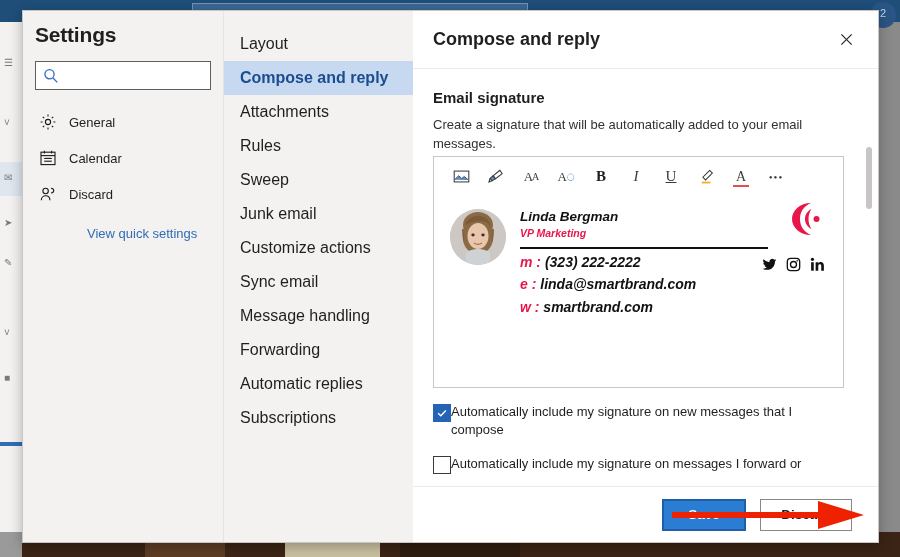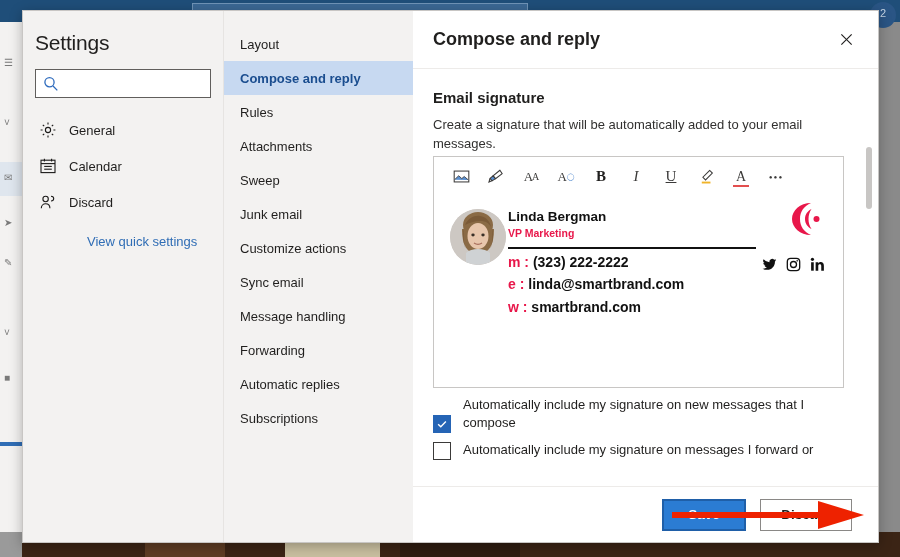--- a/index.html
+++ b/index.html
@@ -79,22 +79,22 @@
     display: flex;
     overflow: hidden;
   }
 
   
   #settings-nav {
     width: 200px; background: #f3f2f1; flex: 0 0 200px;
     position: relative;
   }
   #settings-title {
-    font-size: 21px; font-weight: normal; color: #201f1e;
-    padding: 20px 0 14px 12px; letter-spacing: -.2px;
+    font-size: 21px; font-weight: bold; color: #201f1e;
+    padding: 12px 0 14px 12px; letter-spacing: -.2px;
   }
   #search-wrap {
     margin: 0 12px 14px 12px; height: 29px; background: #fff;
     border: 1px solid #605e5c; display: flex; align-items: center;
     padding: 0 6px;
   }
   #search-icon { width: 18px; height: 18px; flex: 0 0 18px; color: #2e6bbd; }
   #search-input {
     border: none; outline: none; flex: 1; font-size: 12.5px;
     color: #3b3a39; font-family: "Liberation Sans", sans-serif;
@@ -115,21 +115,21 @@
     color: #2f6db5; cursor: pointer;
   }
 
   
   #subnav {
     width: 190px; flex: 0 0 190px; background: #f3f2f1;
     border-left: 1px solid #e6e4e2; padding-top: 16px;
   }
   .subnav-item {
     height: 34px; display: flex; align-items: center;
-    padding-left: 16px; font-size: 13px; color: #201f1e; cursor: pointer;
+    padding-left: 16px; font-size: 16px; color: #201f1e; cursor: pointer;
   }
   .subnav-item.selected { background: #c7d9f1; color: #1a4d8f; font-weight: bold; }
 
   
   #detail {
     flex: 1; background: #ffffff; position: relative;
     display: flex; flex-direction: column; min-width: 0;
   }
   #detail-header {
     height: 58px; flex: 0 0 58px; display: flex; align-items: center;
@@ -156,38 +156,38 @@
     gap: 13px; padding: 0 16px; color: #3b3a39;
   }
   .tb-btn {
     width: 22px; height: 22px; display: flex; align-items: center;
     justify-content: center; cursor: pointer; color: #3b3a39;
     font-size: 15px; background: none; border: none;
     font-family: "Liberation Serif", serif;
   }
   #sig-content { flex: 1; padding: 12px 16px 0 16px; position: relative; }
 
-  #sig-card { display: flex; gap: 2px; }
+  #sig-card { display: flex; gap: 14px; font-style: italic; }
   #sig-avatar {
     width: 56px; height: 56px; flex: 0 0 56px; border-radius: 50%;
     overflow: hidden; background: #cfcac4; position: relative;
   }
   #sig-name { font-size: 13.5px; font-weight: bold; color: #111; }
   #sig-role { font-size: 10.5px; font-weight: bold; color: #e8174a; margin-top: 3px; }
   #sig-rule { height: 2px; background: #111; margin: 8px 0 0 0; width: 248px; }
   #sig-contacts { margin-top: 2px; font-size: 14px; line-height: 1.62; color: #111; font-weight: bold; }
   #sig-contacts .k { color: #e8174a; }
   #sig-logo { position: absolute; right: 20px; top: 4px; width: 36px; height: 36px; }
   #sig-social {
     position: absolute; right: 18px; top: 60px; display: flex;
     gap: 9px; align-items: center; color: #111;
   }
 
   .checkbox-row {
-    display: flex; gap: 12px; margin-top: 8px; align-items: flex-end;
+    display: flex; margin-top: 15px; align-items: flex-start;
   }
   .cb {
     width: 18px; height: 18px; flex: 0 0 18px; margin-top: 1px;
     border: 1px solid #3b3a39; background: #fff; cursor: pointer;
     display: flex; align-items: center; justify-content: center;
   }
   .cb.checked { background: #2564b5; border-color: #2564b5; }
   .cb-label { font-size: 13px; color: #201f1e; line-height: 1.42; max-width: 360px; }
 
   #detail-scrollbar {
@@ -293,22 +293,22 @@
       </span>
       <span class="nav-label">Discard</span>
     </div>
 
     <div id="quick-settings-link">View quick settings</div>
   </div>
 
   <div id="subnav">
     <div class="subnav-item">Layout</div>
     <div class="subnav-item selected">Compose and reply</div>
+    <div class="subnav-item">Attachments</div>
     <div class="subnav-item">Rules</div>
-    <div class="subnav-item">Attachments</div>
     <div class="subnav-item">Sweep</div>
     <div class="subnav-item">Junk email</div>
     <div class="subnav-item">Customize actions</div>
     <div class="subnav-item">Sync email</div>
     <div class="subnav-item">Message handling</div>
     <div class="subnav-item">Forwarding</div>
     <div class="subnav-item">Automatic replies</div>
     <div class="subnav-item">Subscriptions</div>
   </div>
 

